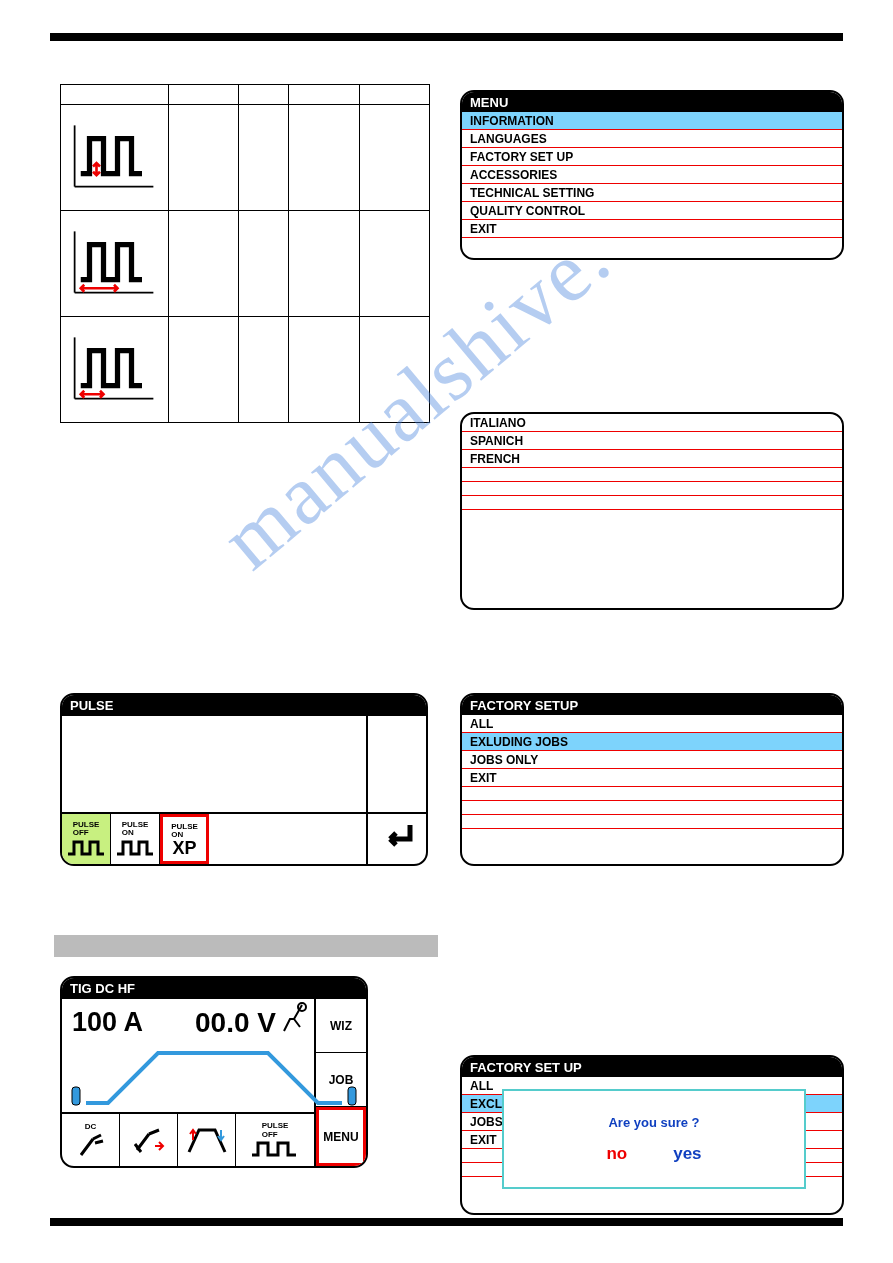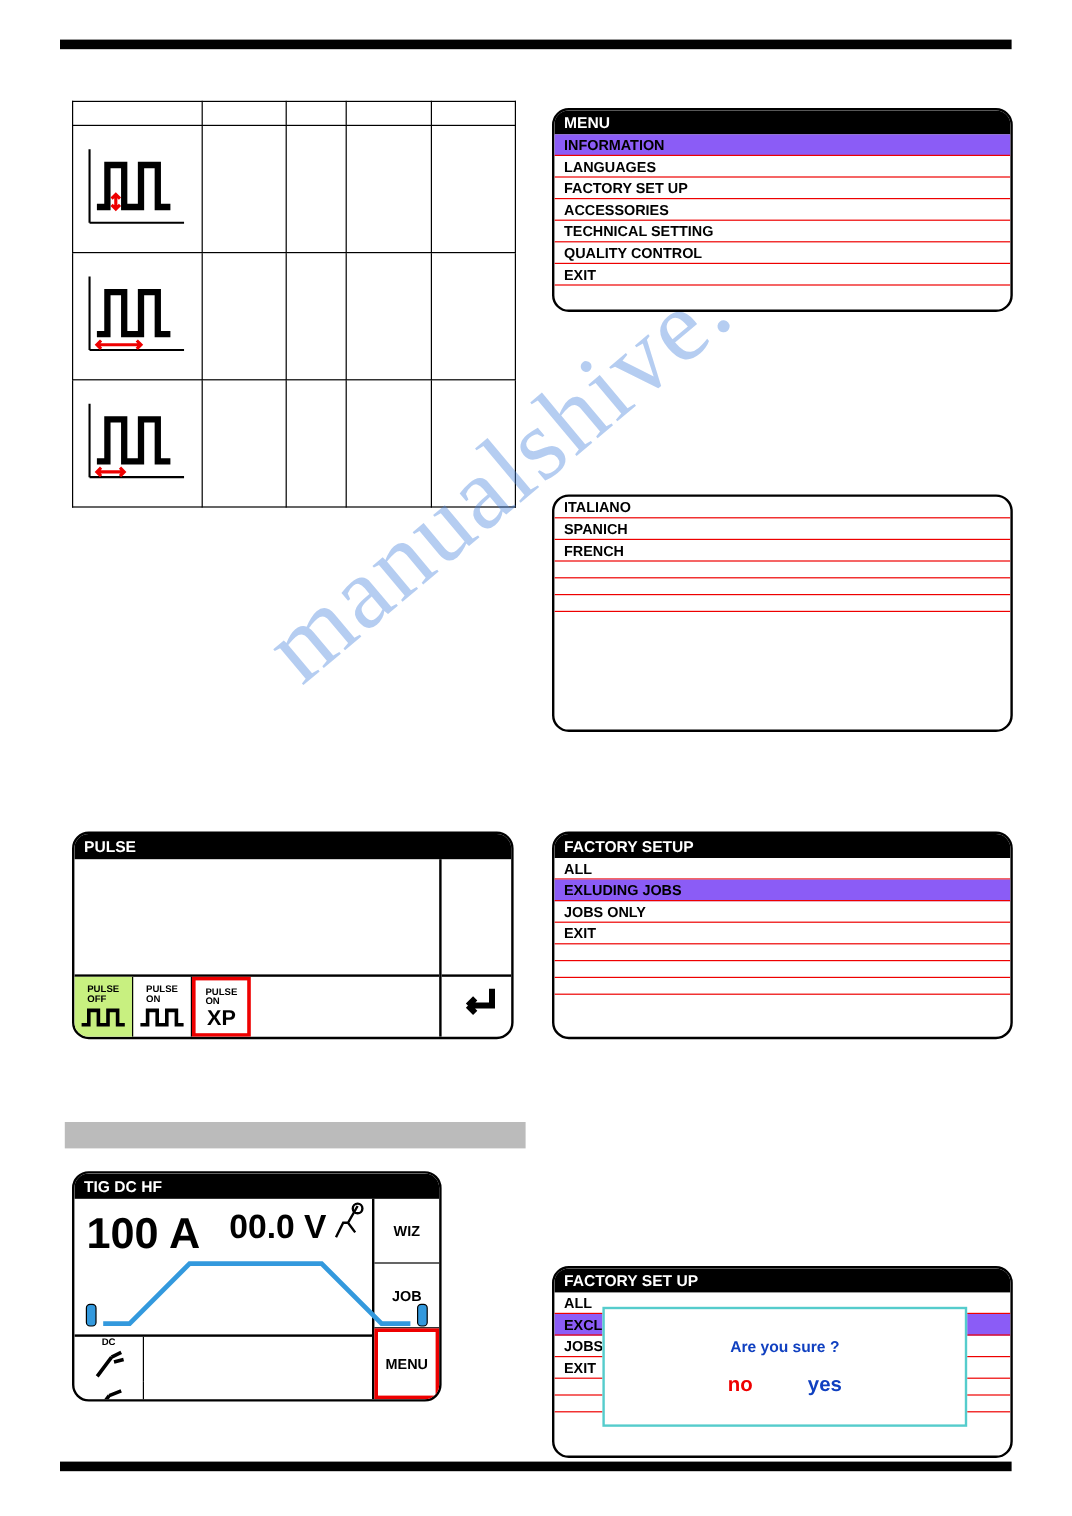--- a/index.html
+++ b/index.html
@@ -14,45 +14,45 @@
 .param-table td { border: 1px solid #000; height: 40px; }
 .param-table .iconcell { width: 106px; height: 106px; }
 .param-table .toprow td { height: 20px; }
 .param-table .c2 { width: 70px; } .param-table .c3 { width: 50px; } .param-table .c4 { width: 70px; } .param-table .c5 { width: 70px; }
 
 .waveform { width: 90px; height: 70px; margin: 8px; }
 
 .menu-panel { position: absolute; width: 384px; border: 2px solid #000; border-radius: 14px; overflow: hidden; background: #fff; z-index: 2; }
 .menu-header { background: #000; color: #fff; font-size: 13px; font-weight: bold; padding: 3px 8px 2px; }
 .menu-row { font-size: 12px; font-weight: bold; padding: 2px 8px 1px; border-bottom: 1px solid #e00; color: #000; }
-.menu-row.selected { background: #8b5cf6; }
+.menu-row.selected { background: #7dd3fc; }
 
 .pulse-panel { position: absolute; left: 60px; top: 693px; width: 368px; height: 173px; border: 2px solid #000; border-radius: 14px; background: #fff; z-index: 2; overflow: hidden; }
 .pulse-header { background: #000; color: #fff; font-size: 13px; font-weight: bold; padding: 3px 8px; }
 .pulse-body { display: flex; height: 148px; }
 .pulse-left { flex: 1; position: relative; }
 .pulse-right { width: 60px; border-left: 2px solid #000; position: relative; }
 .pulse-left-top { height: 98px; border-bottom: 2px solid #000; }
 .pulse-btns { display: flex; height: 50px; }
 .pulse-btn { width: 49px; border-right: 1px solid #000; display: flex; flex-direction: column; align-items: center; justify-content: center; font-size: 8px; font-weight: bold; line-height: 1; padding-top: 1px; }
 .pulse-btn.off { background: #c8f080; }
 .pulse-btn.sel { border: 3px solid #e00; }
 .pulse-btn svg { margin-top: 1px; }
 .pulse-return { position: absolute; bottom: 6px; left: 12px; font-size: 30px; font-weight: bold; }
 
 .tig-panel { position: absolute; left: 60px; top: 976px; width: 308px; height: 192px; border: 2px solid #000; border-radius: 14px; background: #fff; overflow: hidden; z-index: 2; }
 .tig-header { background: #000; color: #fff; font-size: 13px; font-weight: bold; padding: 3px 8px; }
 .tig-body { display: flex; height: 167px; }
 .tig-left { flex: 1; display: flex; flex-direction: column; }
 .tig-right { width: 56px; border-left: 2px solid #000; display: flex; flex-direction: column; }
 .tig-top { height: 115px; position: relative; border-bottom: 2px solid #000; }
-.amps { position: absolute; left: 10px; top: 8px; font-size: 36px; font-weight: bold; }
+.amps { position: absolute; left: 10px; top: 8px; font-size: 27px; font-weight: bold; }
 .volts { position: absolute; right: 38px; top: 8px; font-size: 28px; font-weight: bold; }
 .torch-ic { position: absolute; right: 4px; top: 2px; }
-.tig-bottom { display: flex; height: 52px; flex-direction: column; }
+.tig-bottom { display: flex; height: 52px; }
 .tig-cell { border-right: 1px solid #000; display: flex; flex-direction: column; align-items: center; justify-content: center; font-size: 8px; font-weight: bold; }
 .tig-cell.dc { width: 58px; } .tig-cell.b { width: 58px; } .tig-cell.c { width: 58px; } .tig-cell.e { width: 78px; border-right: none; }
 .tig-rbtn { flex: 1; border-bottom: 1px solid #000; display: flex; align-items: center; justify-content: center; font-size: 12px; font-weight: bold; }
 .tig-rbtn.sel { border: 3px solid #e00; }
 
 .confirm-panel { position: absolute; left: 460px; top: 1055px; width: 384px; border: 2px solid #000; border-radius: 14px; overflow: hidden; background: #fff; z-index: 2; height: 160px; }
 .dialog { position: absolute; left: 40px; top: 32px; width: 304px; height: 100px; border: 2px solid #5cc; background: #fff; display: flex; flex-direction: column; align-items: center; justify-content: center; gap: 14px; }
 .dialog-q { color: #1040c0; font-size: 13px; font-weight: bold; }
 .dialog-opts { display: flex; gap: 46px; font-size: 17px; font-weight: bold; }
 .no { color: #e00; } .yes { color: #1040c0; }

